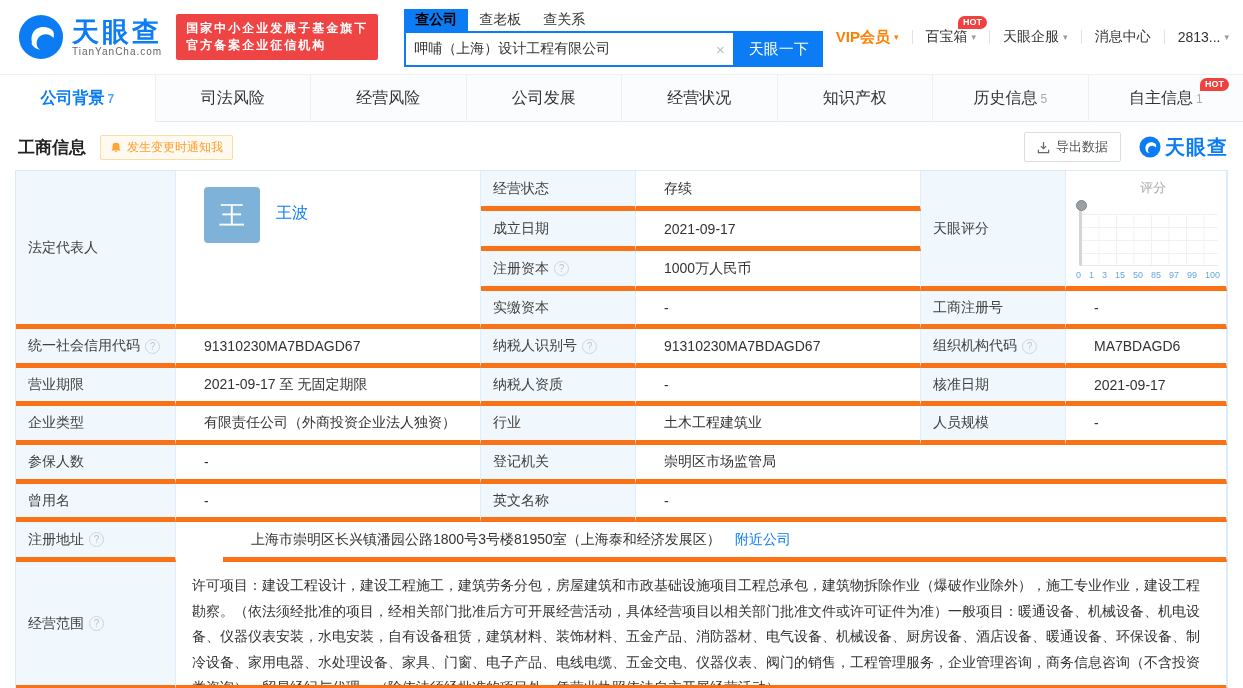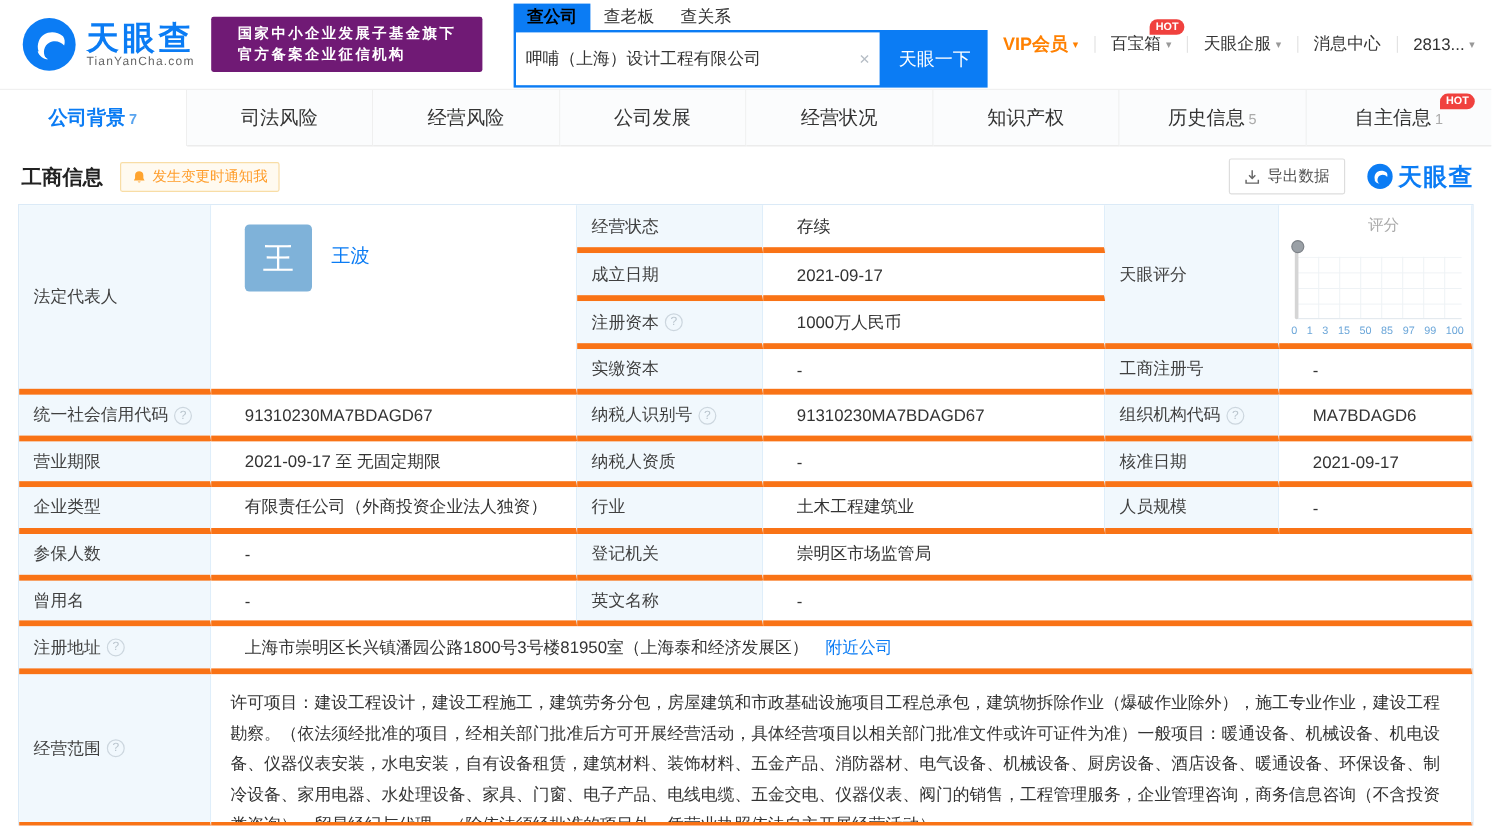--- a/index.html
+++ b/index.html
@@ -5,27 +5,27 @@
   *{box-sizing:border-box;margin:0;padding:0;}
   html,body{width:1243px;height:688px;overflow:hidden;background:#fff;
     font-family:"Liberation Sans","DejaVu Sans",sans-serif;color:#333;}
 
   
   .header{height:74px;display:flex;align-items:center;padding:0 14px 0 18px;background:#fff;}
   .logo{display:flex;align-items:center;cursor:pointer;}
   .logo-icon{width:46px;height:46px;margin-right:8px;flex:none;}
   .logo-text .cn{font-size:27px;font-weight:bold;color:#0b7cf4;letter-spacing:3px;line-height:28px;}
   .logo-text .en{font-size:10px;color:#666;letter-spacing:1px;}
-  .gov-badge{margin-left:14px;background:#701a75;color:#fff;padding:6px 22px;border-radius:2px;}
+  .gov-badge{margin-left:14px;background:#ef4444;color:#fff;padding:6px 10px;border-radius:2px;}
   .gov-badge div{font-size:12px;font-weight:bold;letter-spacing:2px;line-height:17px;white-space:nowrap;}
   .search-wrap{margin-left:26px;width:440px;}
   .search-tabs{display:flex;align-items:flex-end;height:24px;}
   .stab{font-size:14px;padding:2px 11px;cursor:pointer;color:#333;}
   .stab.active{background:#0b7cf4;color:#000000;font-weight:bold;}
-  .search-row{display:flex;height:48px;}
+  .search-row{display:flex;height:36px;}
   .search-box{flex:1;display:flex;align-items:center;border:2px solid #0b7cf4;background:#fff;}
   .search-box input{flex:1;border:none;outline:none;font-size:14px;color:#333;padding:0 8px;
     font-family:"Liberation Sans","DejaVu Sans",sans-serif;}
   .clear-x{color:#b7bec6;font-size:15px;padding:0 8px;cursor:pointer;}
   .search-btn{width:88px;background:#0b7cf4;color:#ffffff;font-size:15px;border:none;cursor:pointer;
     font-family:"Liberation Sans","DejaVu Sans",sans-serif;}
   .top-nav{margin-left:auto;display:flex;align-items:center;font-size:14px;white-space:nowrap;}
   .tn-item{display:flex;align-items:center;cursor:pointer;position:relative;padding:0 13px;}
   .tn-sep{border-left:1px solid #e3e3e3;height:14px;}
   .tn-vip{color:#ff8000;font-weight:bold;font-size:15px;}
@@ -353,21 +353,21 @@
       <span>英文名称</span>
     </div>
   <div class="c val" style="grid-area:9/4/10/7;">
       <span>-</span>
     </div>
 
   <div class="c lbl" style="grid-area:10/1/11/2;">
     <span>注册地址</span>
     <span class="help">?</span>
   </div>
-  <div class="c val" style="grid-area:10/2/11/7;">
+  <div class="c val" style="grid-area:10/2/11/7;margin-left:47px;">
     <span>上海市崇明区长兴镇潘园公路1800号3号楼81950室（上海泰和经济发展区）</span>
     <span class="blue-link" style="margin-left:14px;">附近公司</span>
   </div>
 
   <div class="c lbl" style="grid-area:11/1/12/2;">
     <span>经营范围</span>
     <span class="help">?</span>
   </div>
   <div class="c val scope-cell" style="grid-area:11/2/12/7;">许可项目：建设工程设计，建设工程施工，建筑劳务分包，房屋建筑和市政基础设施项目工程总承包，建筑物拆除作业（爆破作业除外），施工专业作业，建设工程勘察。（依法须经批准的项目，经相关部门批准后方可开展经营活动，具体经营项目以相关部门批准文件或许可证件为准）一般项目：暖通设备、机械设备、机电设备、仪器仪表安装，水电安装，自有设备租赁，建筑材料、装饰材料、五金产品、消防器材、电气设备、机械设备、厨房设备、酒店设备、暖通设备、环保设备、制冷设备、家用电器、水处理设备、家具、门窗、电子产品、电线电缆、五金交电、仪器仪表、阀门的销售，工程管理服务，企业管理咨询，商务信息咨询（不含投资类咨询），贸易经纪与代理。（除依法须经批准的项目外，凭营业执照依法自主开展经营活动）</div>
 

